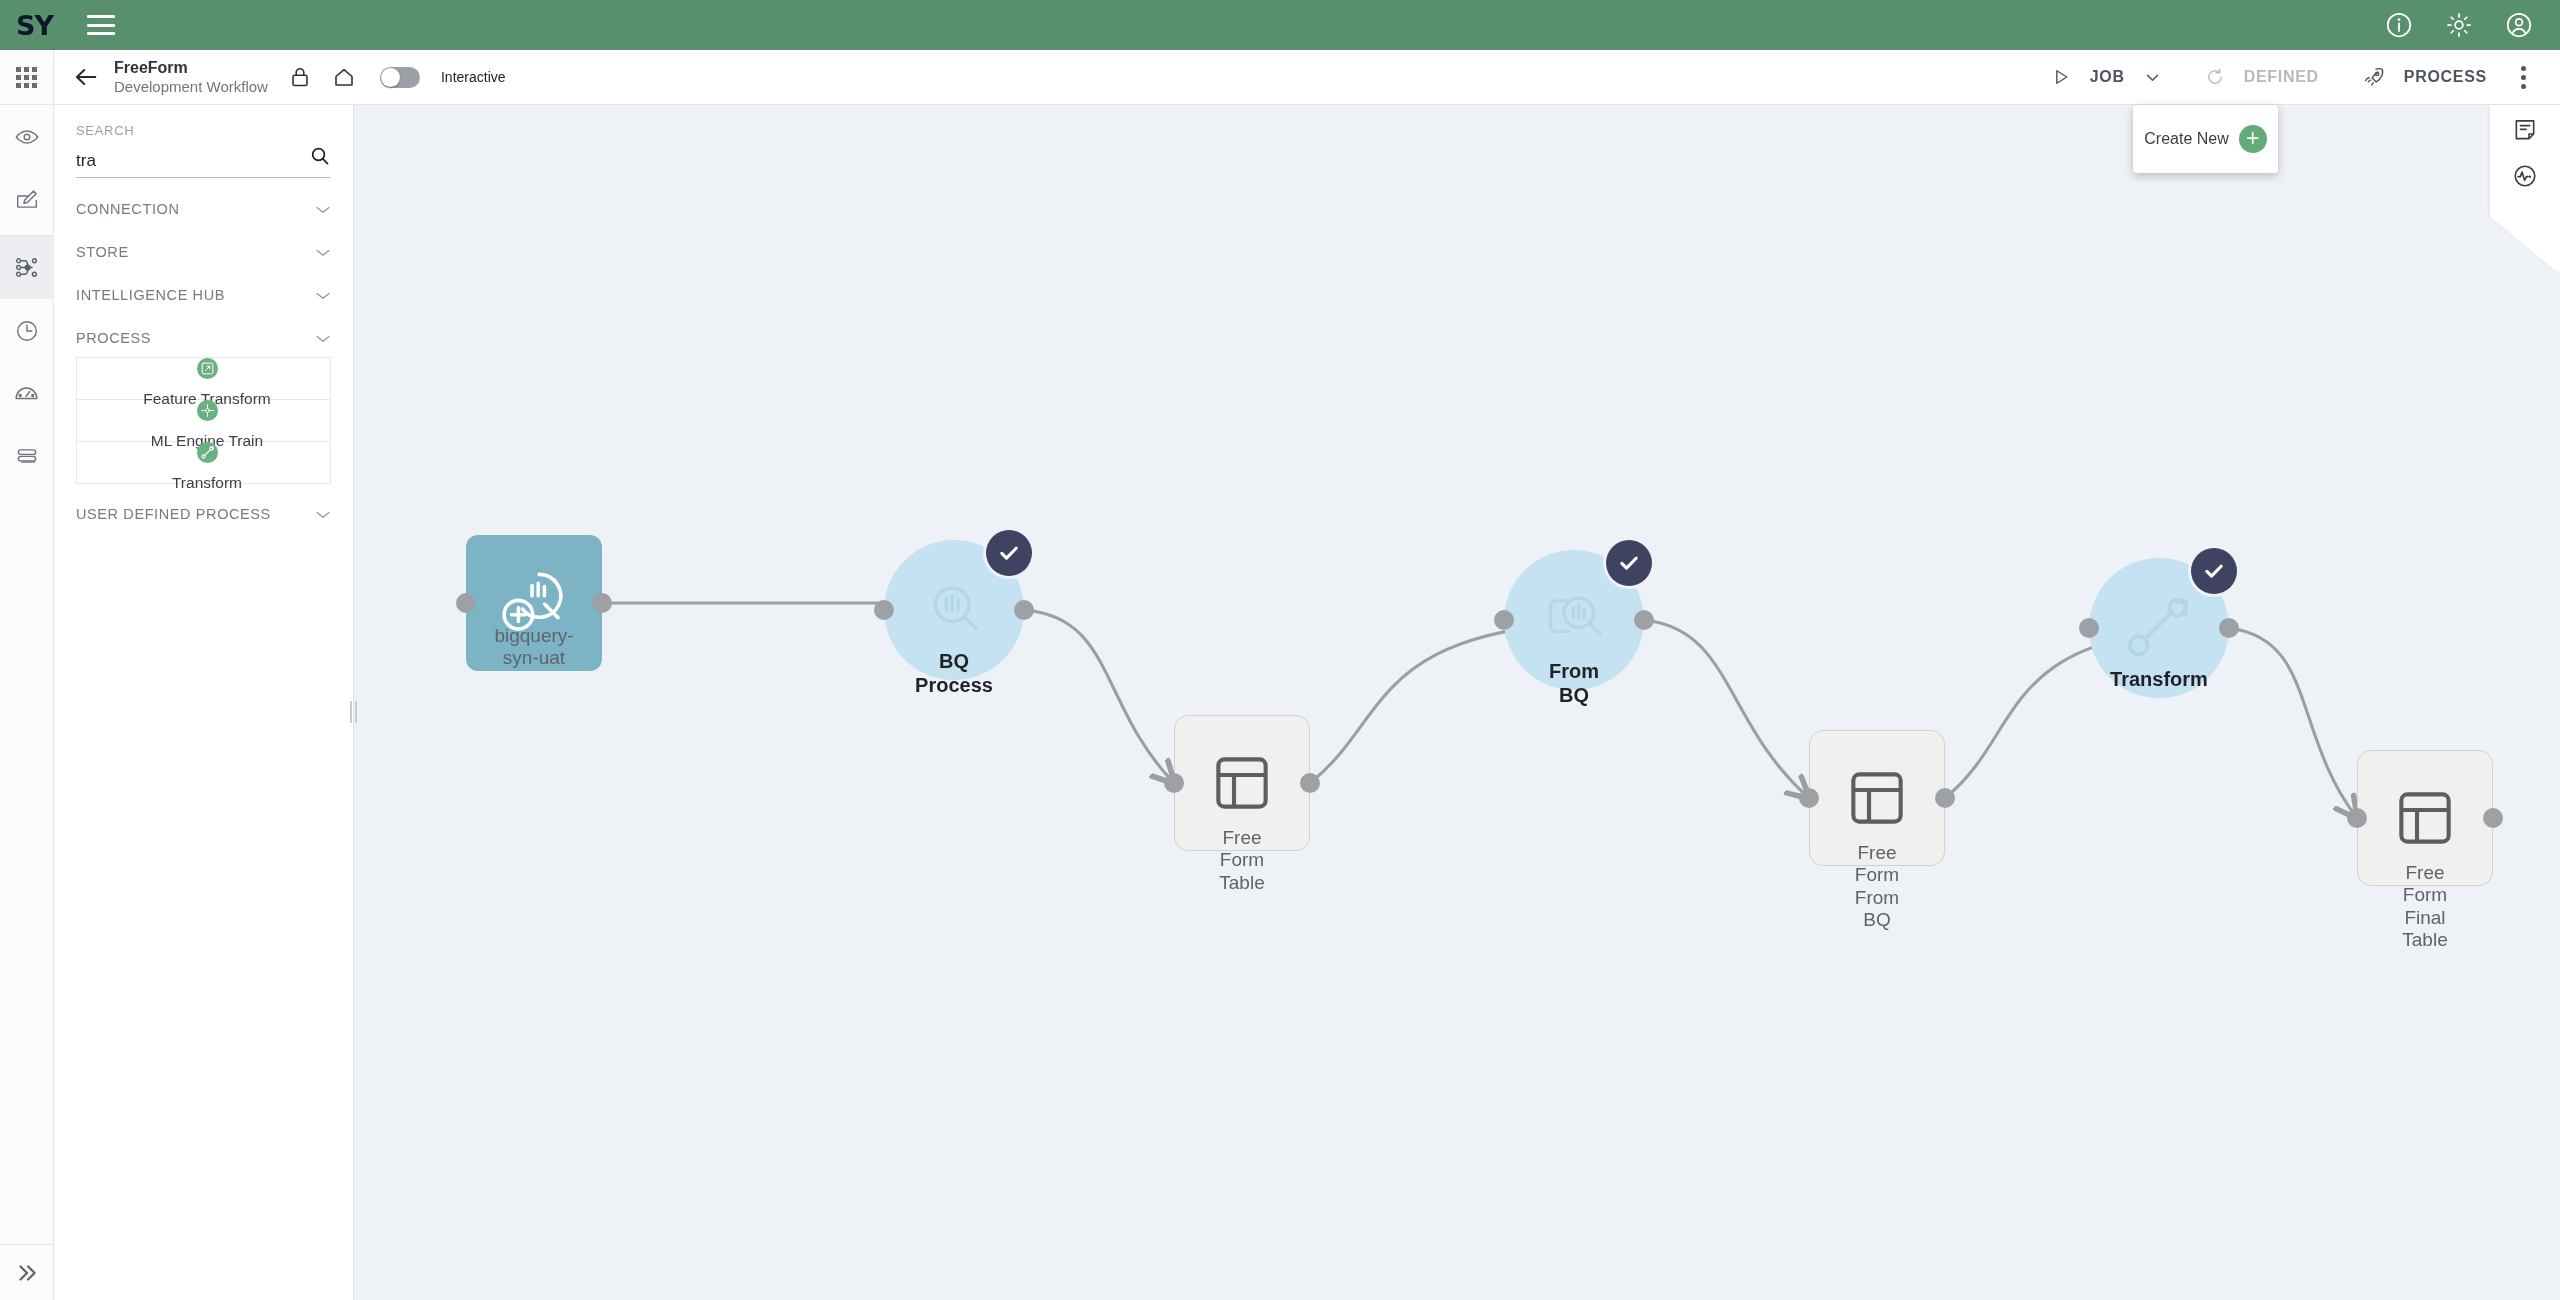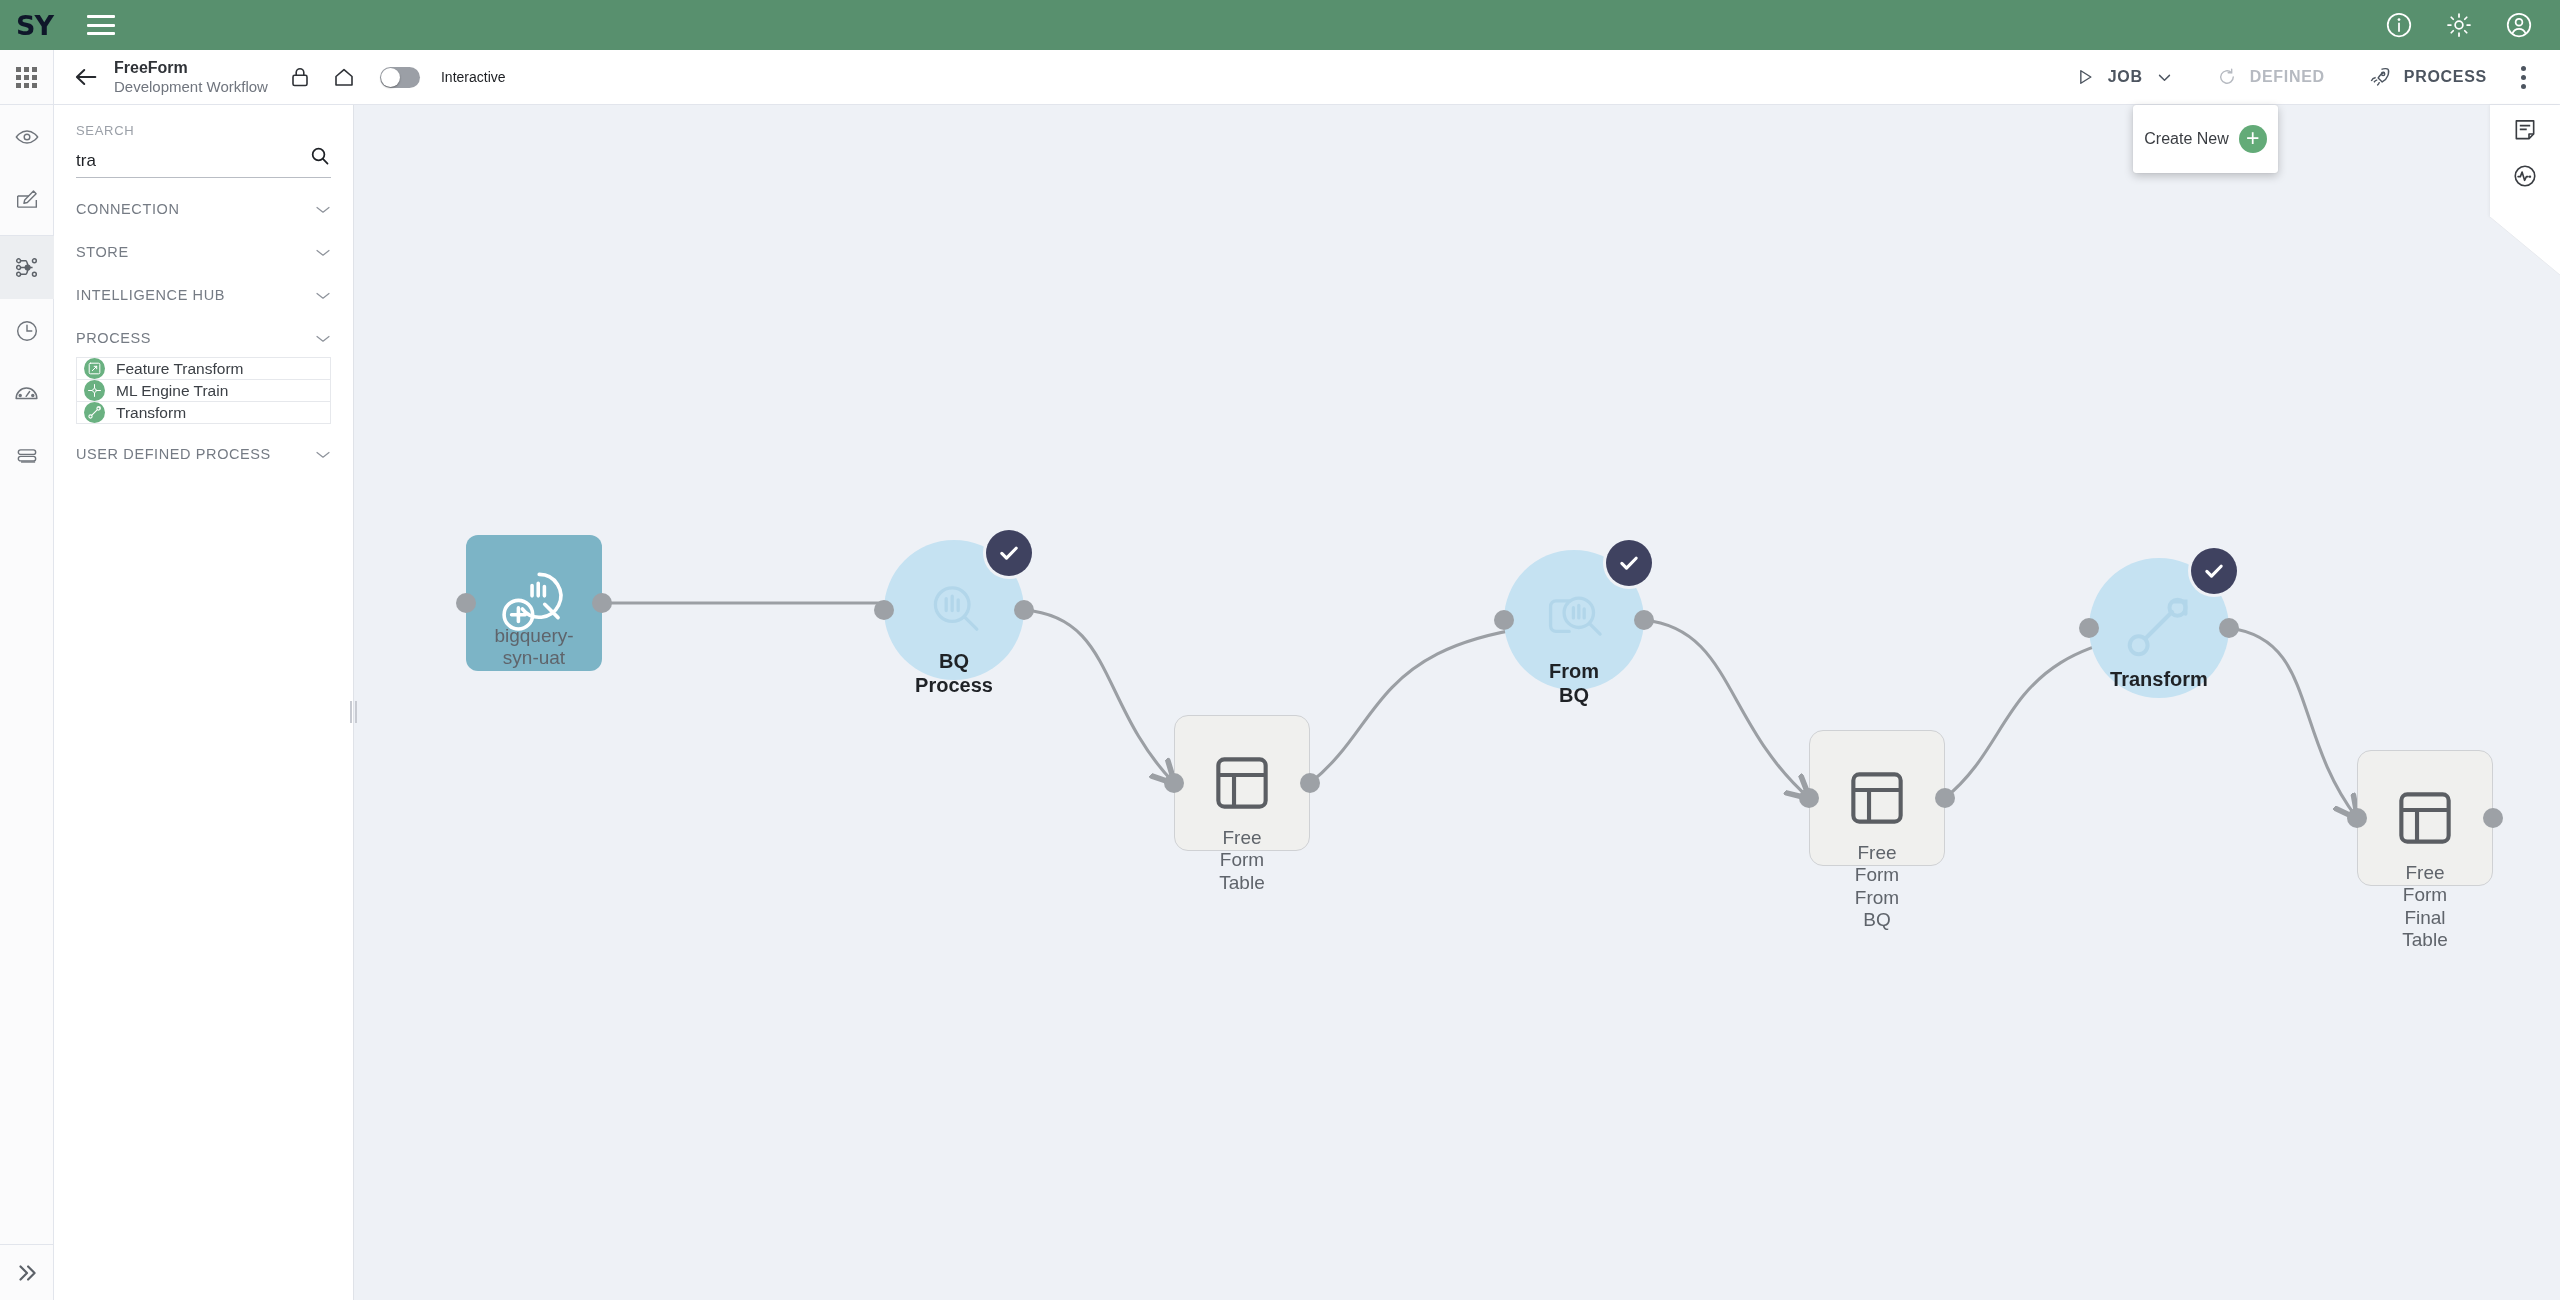--- a/index.html
+++ b/index.html
@@ -49,21 +49,21 @@
     width: 40px; height: 21px; border-radius: 11px; background: #9b9fa6; position: relative;
   }
   .toggle .knob {
     position: absolute; left: 1px; top: 1px; width: 19px; height: 19px;
     border-radius: 50%; background: #fff; box-shadow: 0 1px 2px rgba(0,0,0,.35);
   }
   .toggle-label { margin-left: 21px; font-size: 14px; color: #1c1e22; }
 
   .subbar-right { margin-left: auto; display: flex; align-items: center; padding-right: 18px; }
   .tool-btn {
-    display: flex; align-items: center; gap: 13px; padding: 0 22px; height: 54px;
+    display: flex; align-items: center; gap: 19px; padding: 0 22px; height: 54px;
     font-size: 16px; font-weight: 700; letter-spacing: .7px; color: #4d5560; cursor: pointer;
   }
   .tool-btn.disabled { color: #b6bac1; cursor: default; }
   .tool-btn svg { display:block; }
   .kebab { padding: 0 16px 0 12px; display:flex; flex-direction:column; gap:4px; cursor:pointer; }
   .kebab i { width:5px; height:5px; border-radius:50%; background:#4d5560; display:block; }
 
   
   .dropdown {
     position: absolute; top: 105px; left: 2133px; width: 145px; height: 68px;
@@ -110,23 +110,24 @@
 
   .group { margin-top: 23px; }
   .group-head {
     display:flex; align-items:center; justify-content: space-between;
     font-size: 14.5px; letter-spacing: .6px; color: #757b84; cursor: pointer;
     padding-bottom: 4px;
   }
   .chev { width: 16px; height: 9px; }
   .item-list { margin-top: 7px; }
   .proc-item {
-    display:flex; align-items:center; gap: 11px; height: 23px;
+    display:flex; align-items:center; gap: 11px; height: 43px;
     border: 1px solid #e6e8ec; padding-left: 7px; margin-bottom: -1px; cursor: pointer;
     background: #fff;
+    flex-direction: column;
   }
   .proc-icon { width: 21px; height: 21px; border-radius: 50%; background: #6ab181;
     display:flex; align-items:center; justify-content:center; flex: none; }
   .proc-label { font-size: 15.5px; color: #3c4046; }
 
   .panel-resizer {
     position: absolute; left: 347px; top: 700px; width: 12px; height: 24px;
     display:flex; gap: 3px; align-items:center; justify-content:center; cursor: col-resize; z-index: 20;
   }
   .panel-resizer i { width: 2px; height: 22px; background: #c7cad1; display:block; }

